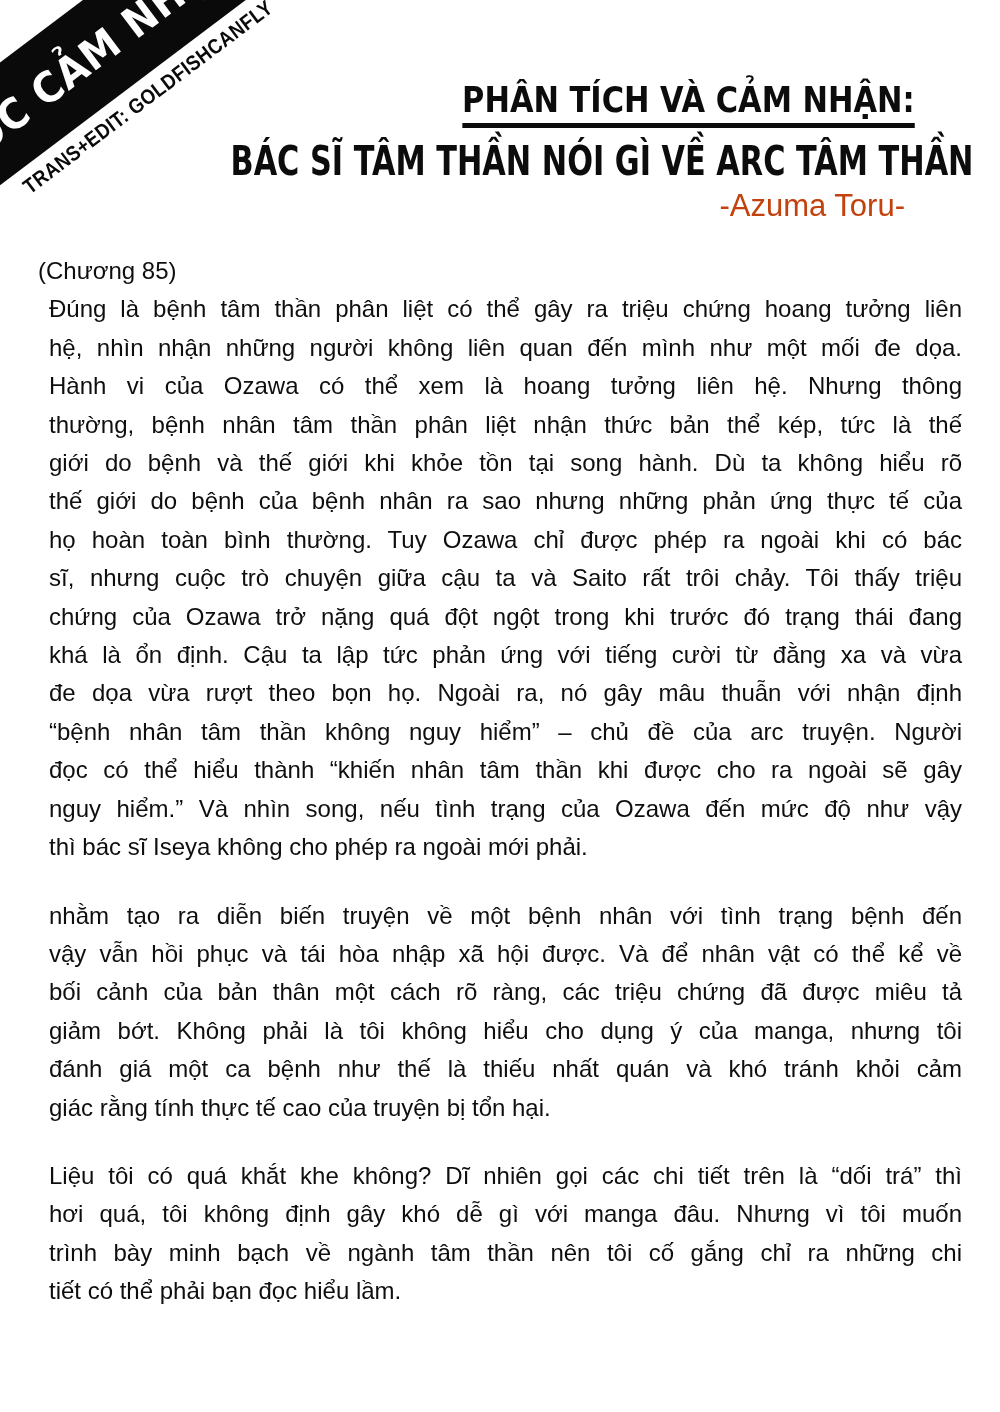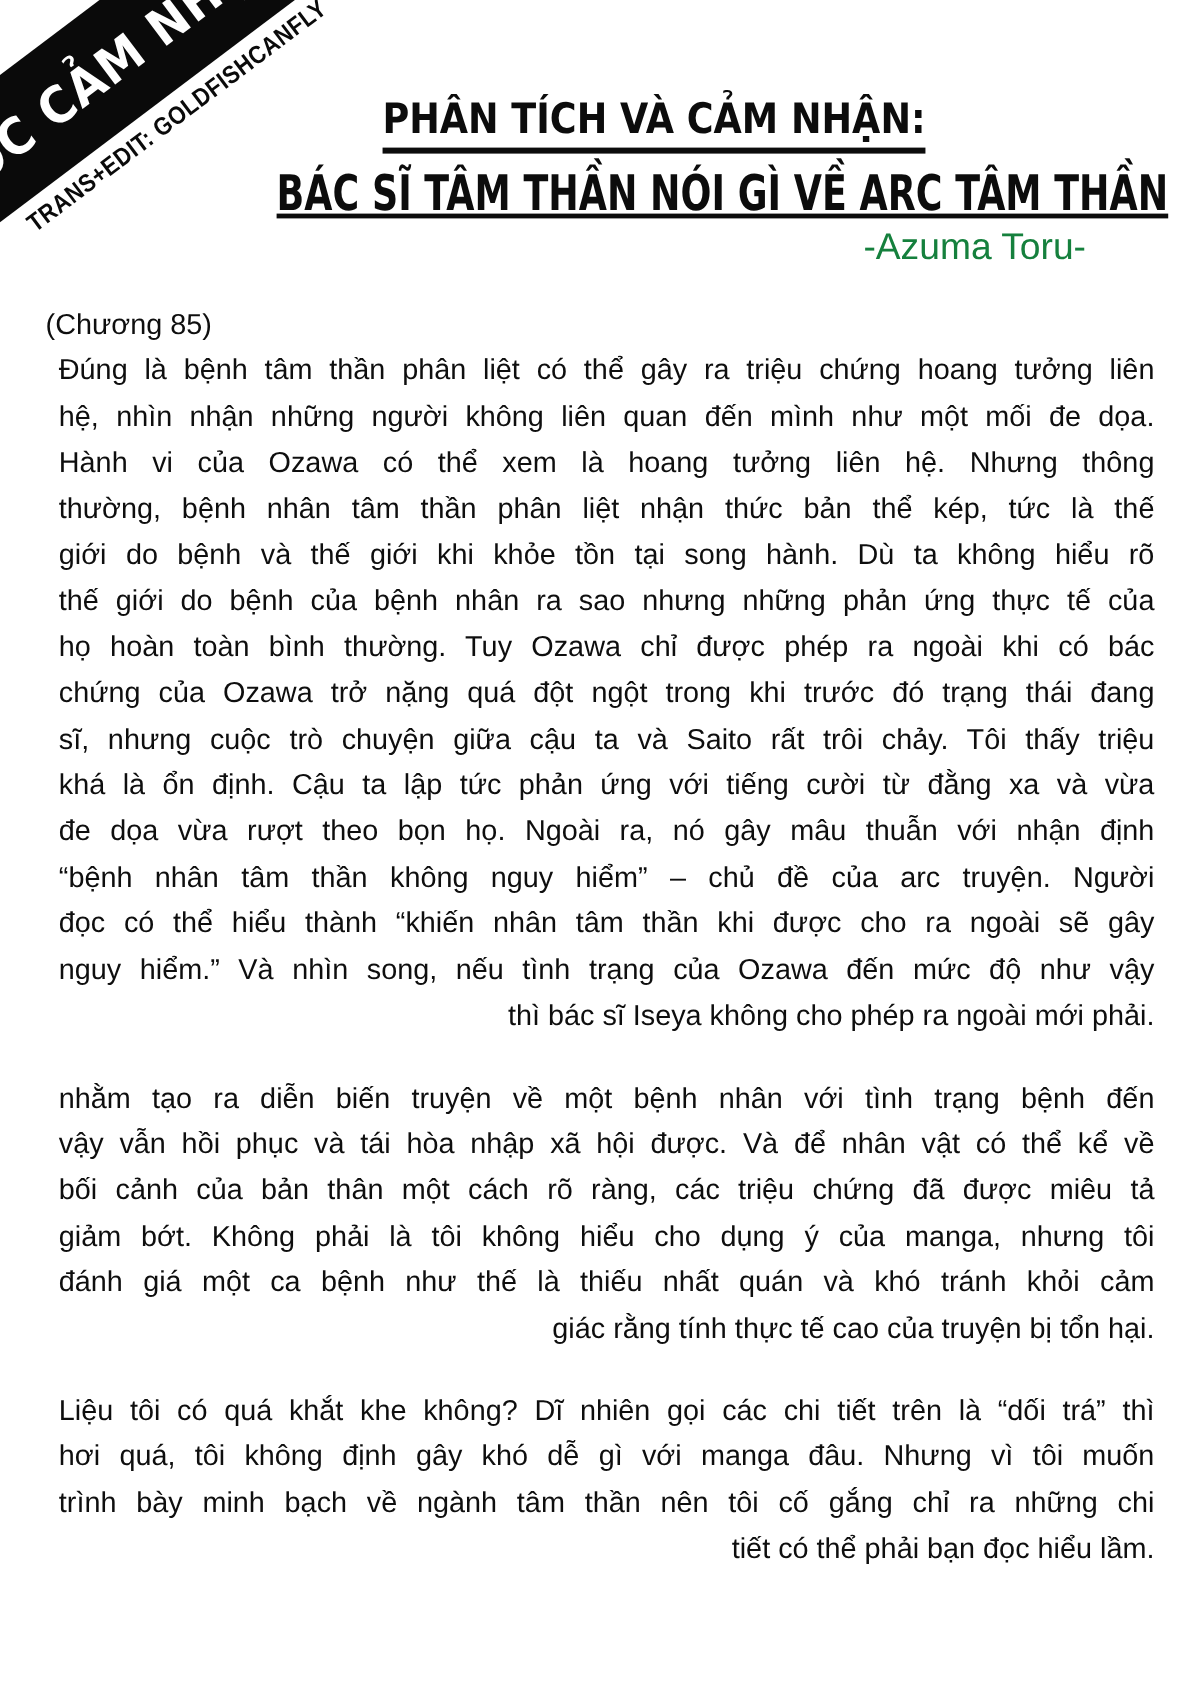--- a/index.html
+++ b/index.html
@@ -41,25 +41,24 @@
     letter-spacing: 0.5px;
     white-space: nowrap;
     color: #0a0a0a;
   }
 
   
   .title-block {
     position: absolute;
     left: 120px; top: 80px;
     width: 850px;
-    text-align: center;
+    text-align: right;
     font-family: "DejaVu Sans", sans-serif;
     font-weight: bold;
     color: #0c0c0c;
-    text-decoration: underline;
   }
   .title-line1 {
     font-size: 35px;
     transform: scaleX(0.87);
     white-space: nowrap;
   }
   .title-line1 .u {
     display: inline-block;
     border-bottom: 5px solid #0c0c0c;
     padding-bottom: 3px;
@@ -69,36 +68,36 @@
     font-size: 41px;
     transform: scaleX(0.74);
     white-space: nowrap;
   }
   .byline {
     position: absolute;
     right: 95px; top: 188px;
     font-family: "Liberation Sans", sans-serif;
     font-weight: normal;
     font-size: 31px;
-    color: #15803d;
+    color: #c2410c;
   }
 
   
   .body-text {
     position: absolute;
     top: 252px; left: 0; right: 0;
     padding: 0 38px;
     font-size: 24px;
     line-height: 38.4px;
     color: #0e0e0e;
   }
   .para { margin: 0 0 30px 11px; }
   .chapter { margin: 0; text-align: left; }
   .jl { text-align: justify; text-align-last: justify; }
-  .ll { text-align: right; }
+  .ll { text-align: left; }
 </style>
 </head>
 <body>
 
 <div class="page">
 
   <div class="ribbon-band">
     <span class="ribbon-label">GÓC CẢM NHẬN</span>
   </div>
   <div class="ribbon-credit">TRANS+EDIT: GOLDFISHCANFLY</div>
@@ -115,22 +114,22 @@
     <div class="chapter">(Chương 85)</div>
 
     <div class="para">
       <div class="jl">Đúng là bệnh tâm thần phân liệt có thể gây ra triệu chứng hoang tưởng liên</div>
       <div class="jl">hệ, nhìn nhận những người không liên quan đến mình như một mối đe dọa.</div>
       <div class="jl">Hành vi của Ozawa có thể xem là hoang tưởng liên hệ. Nhưng thông</div>
       <div class="jl">thường, bệnh nhân tâm thần phân liệt nhận thức bản thể kép, tức là thế</div>
       <div class="jl">giới do bệnh và thế giới khi khỏe tồn tại song hành. Dù ta không hiểu rõ</div>
       <div class="jl">thế giới do bệnh của bệnh nhân ra sao nhưng những phản ứng thực tế của</div>
       <div class="jl">họ hoàn toàn bình thường. Tuy Ozawa chỉ được phép ra ngoài khi có bác</div>
+      <div class="jl">sĩ, nhưng cuộc trò chuyện giữa cậu ta và Saito rất trôi chảy. Tôi thấy triệu</div>
       <div class="jl">chứng của Ozawa trở nặng quá đột ngột trong khi trước đó trạng thái đang</div>
-      <div class="jl">sĩ, nhưng cuộc trò chuyện giữa cậu ta và Saito rất trôi chảy. Tôi thấy triệu</div>
       <div class="jl">khá là ổn định. Cậu ta lập tức phản ứng với tiếng cười từ đằng xa và vừa</div>
       <div class="jl">đe dọa vừa rượt theo bọn họ. Ngoài ra, nó gây mâu thuẫn với nhận định</div>
       <div class="jl">“bệnh nhân tâm thần không nguy hiểm” – chủ đề của arc truyện. Người</div>
       <div class="jl">đọc có thể hiểu thành “khiến nhân tâm thần khi được cho ra ngoài sẽ gây</div>
       <div class="jl">nguy hiểm.” Và nhìn song, nếu tình trạng của Ozawa đến mức độ như vậy</div>
       <div class="ll">thì bác sĩ Iseya không cho phép ra ngoài mới phải.</div>
     </div>
 
     <div class="para">
       <div class="jl">nhằm tạo ra diễn biến truyện về một bệnh nhân với tình trạng bệnh đến</div>

